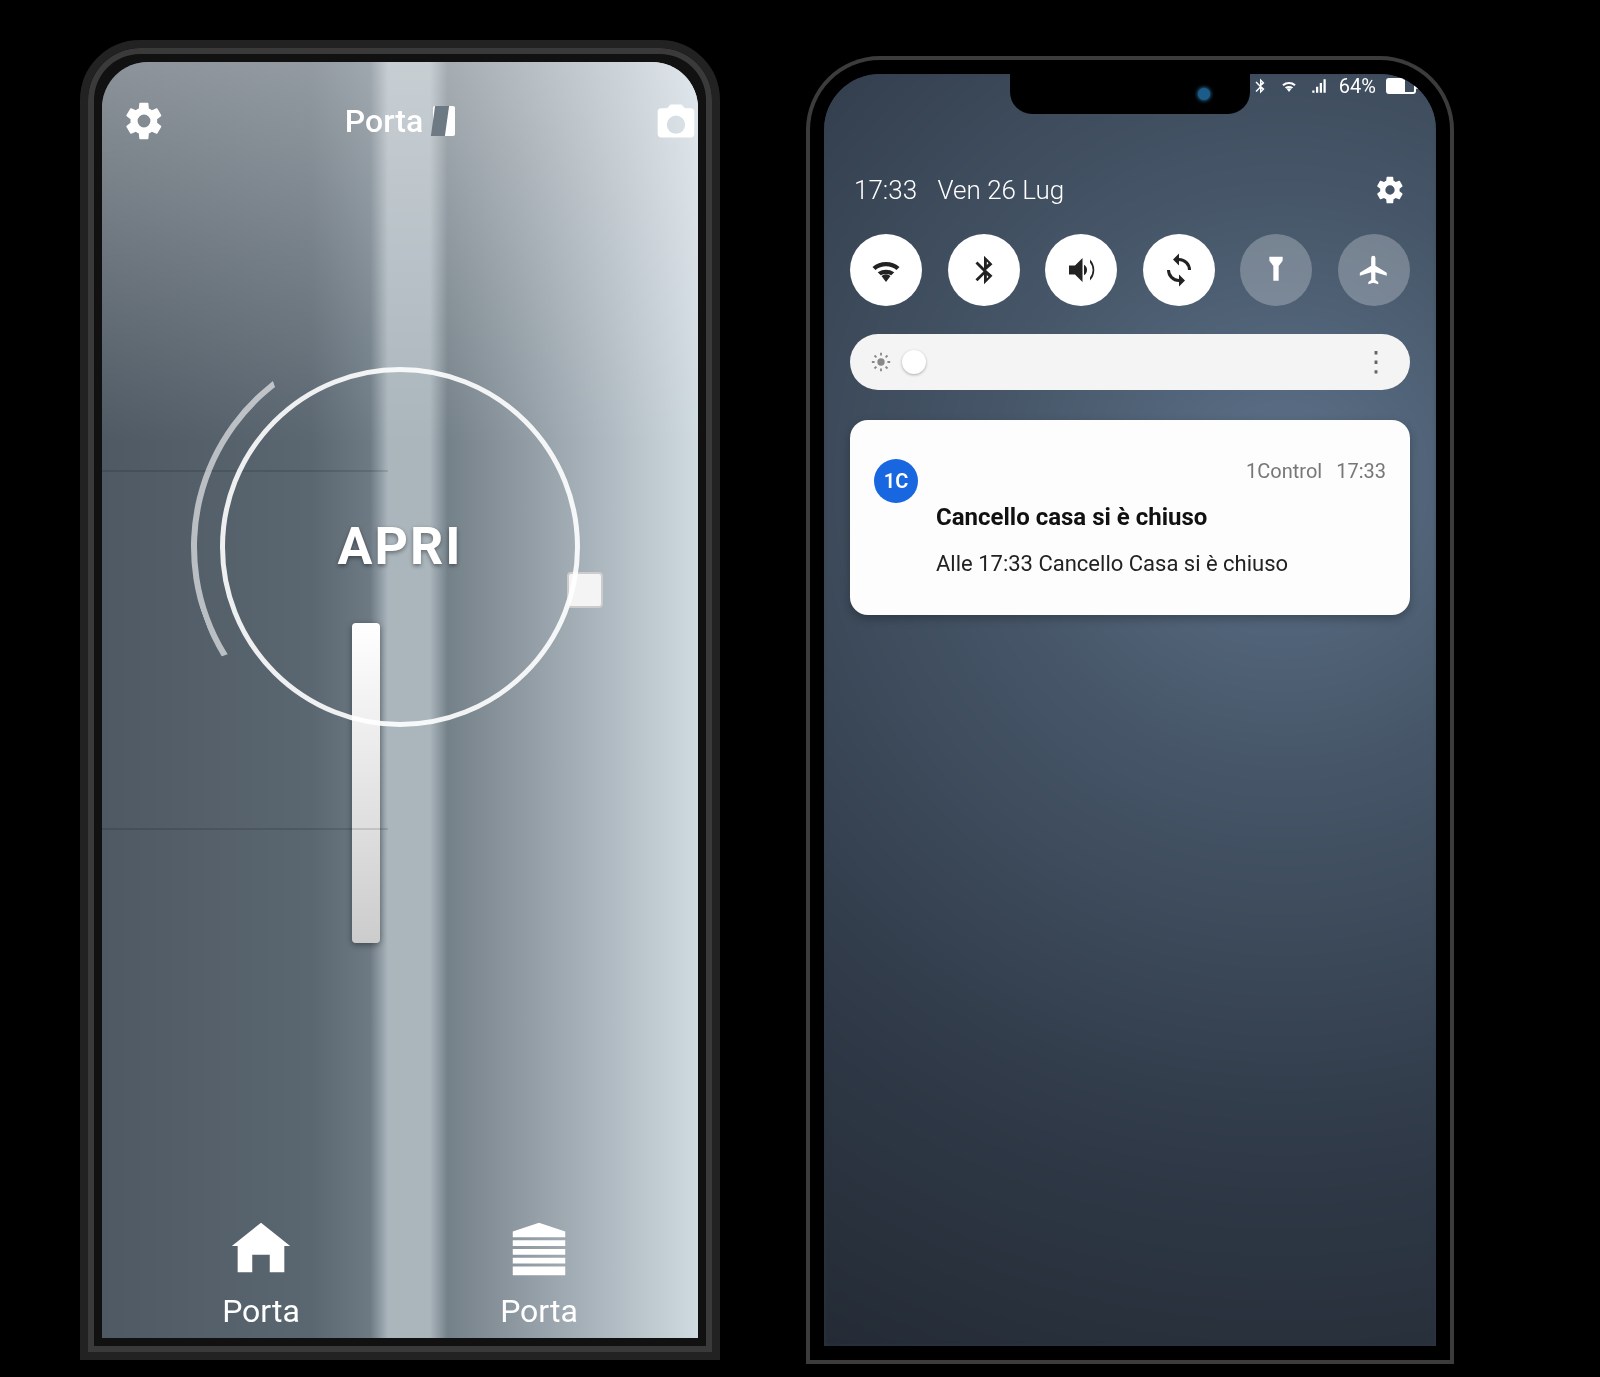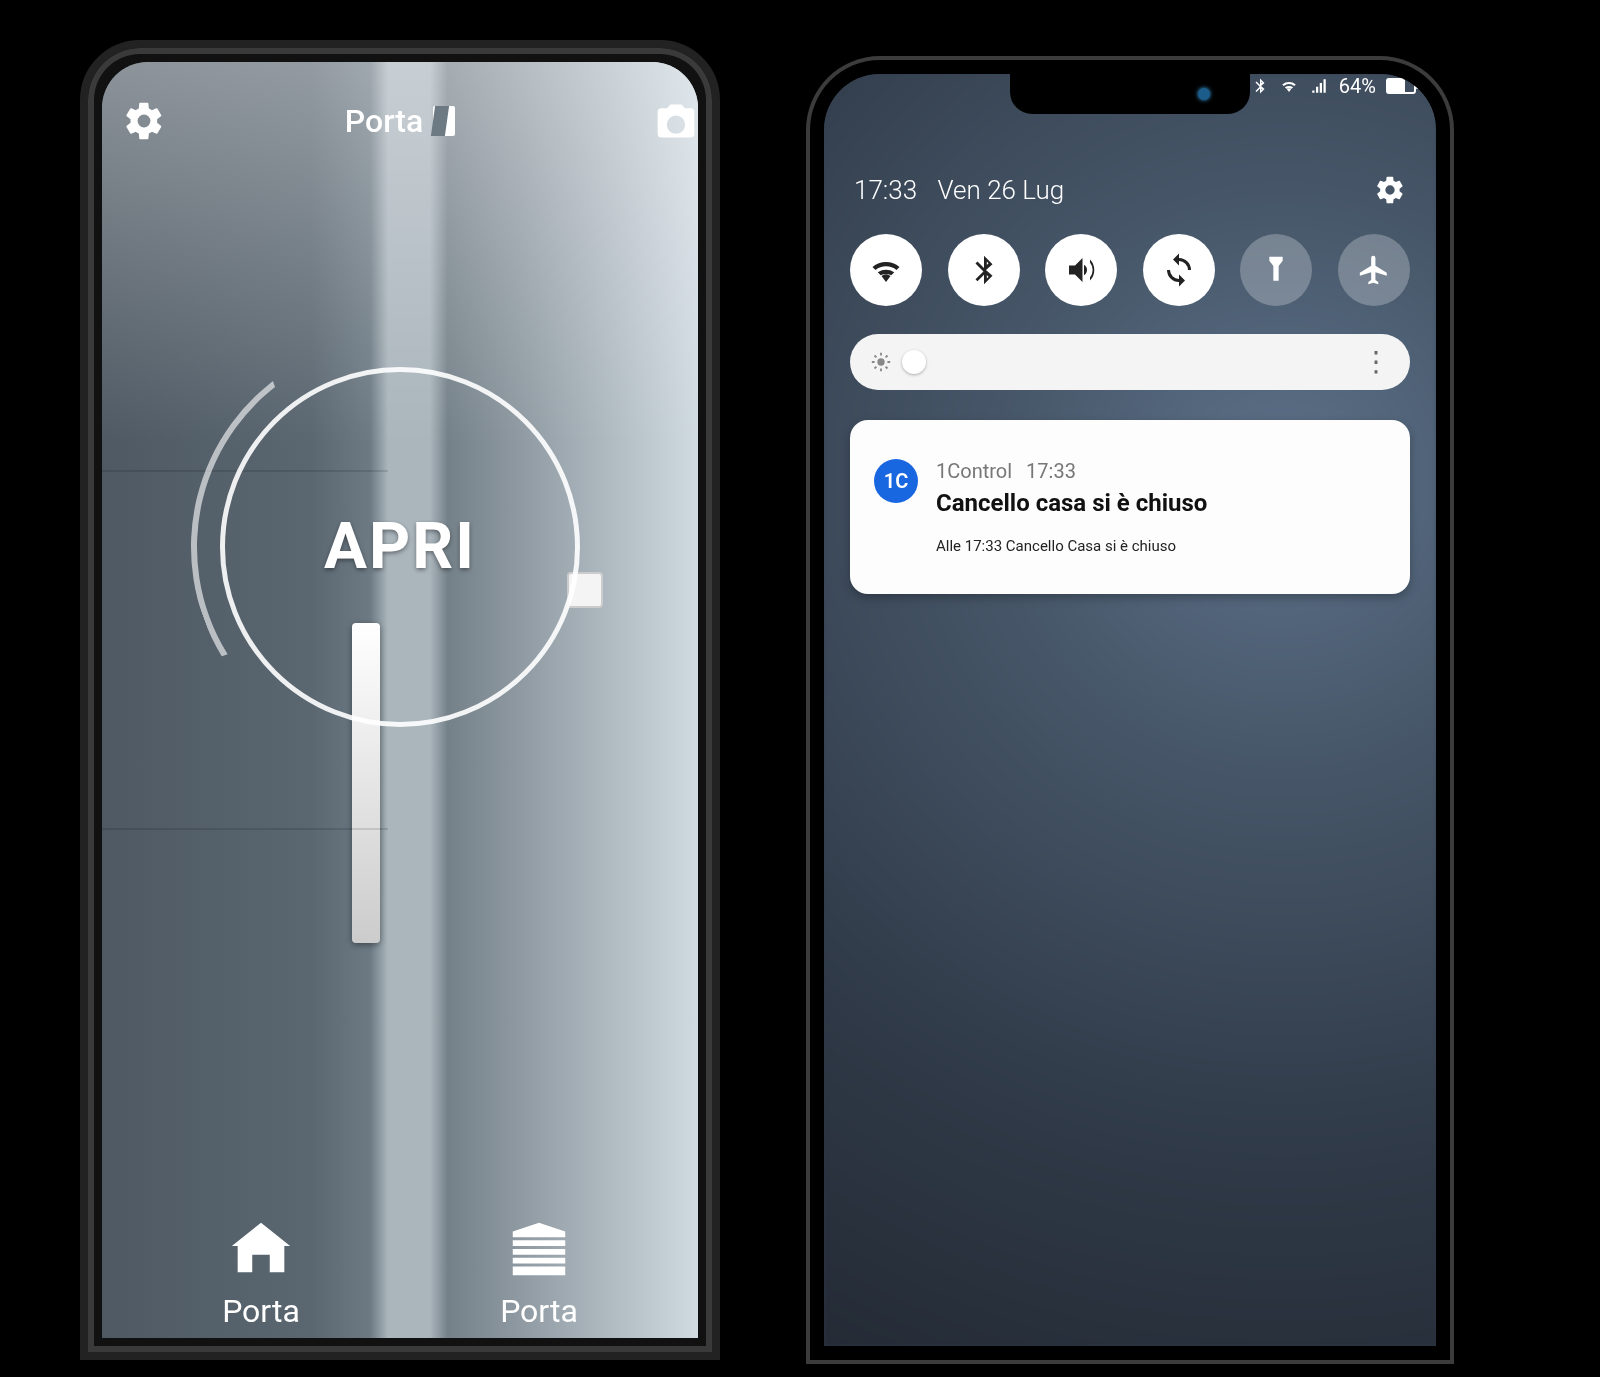--- a/index.html
+++ b/index.html
@@ -90,21 +90,21 @@
   .apri-arc {
     position:absolute; inset:-34px;
     border-radius:50%;
     border: 6px solid transparent;
     border-top-color: rgba(255,255,255,0.6);
     border-left-color: rgba(255,255,255,0.6);
     transform: rotate(-20deg);
     clip-path: polygon(0 0, 35% 0, 35% 60%, 0 60%);
   }
   .apri-label {
-    color:#fff; font-size: 64px; font-weight: 700; letter-spacing: 2px;
+    color:#fff; font-size: 52px; font-weight: 700; letter-spacing: 2px;
     text-shadow: 0 2px 4px rgba(0,0,0,0.4);
   }
 
   .left-tabs {
     position:absolute; bottom: 0; left:0; right:0;
     display:flex; justify-content:space-around; padding: 20px 20px 8px;
     color:#fff;
   }
   .tab { display:flex; flex-direction:column; align-items:center; gap:8px; }
   .tab-label { font-size: 32px; font-weight: 400; }
@@ -207,23 +207,23 @@
     display:flex; gap: 18px;
     box-shadow: 0 4px 10px rgba(0,0,0,0.25);
     z-index:3;
   }
   .notif-icon {
     width:44px; height:44px; border-radius:50%; background:#1866e0;
     color:#fff; display:flex; align-items:center; justify-content:center;
     font-size:20px; font-weight:600; flex-shrink:0;
   }
   .notif-body { flex:1; }
-  .notif-app-row { display:flex; gap:14px; color:#777; font-size:20px; margin-bottom:6px; }
+  .notif-app-row { display:flex; gap:14px; color:#777; font-size:20px; margin-bottom:20px;justify-content:flex-end; }
   .notif-title { font-size:24px; font-weight:700; color:#111; margin-bottom:20px; }
-  .notif-text  { font-size:15px; color:#222; }
+  .notif-text  { font-size:22px; color:#222; }
 
 </style>
 </head>
 <body>
 
 <div class="phone-left">
   <div class="screen">
     <div class="door-bg">
       <div class="door-handle"></div>
       <div class="door-switch"></div>

